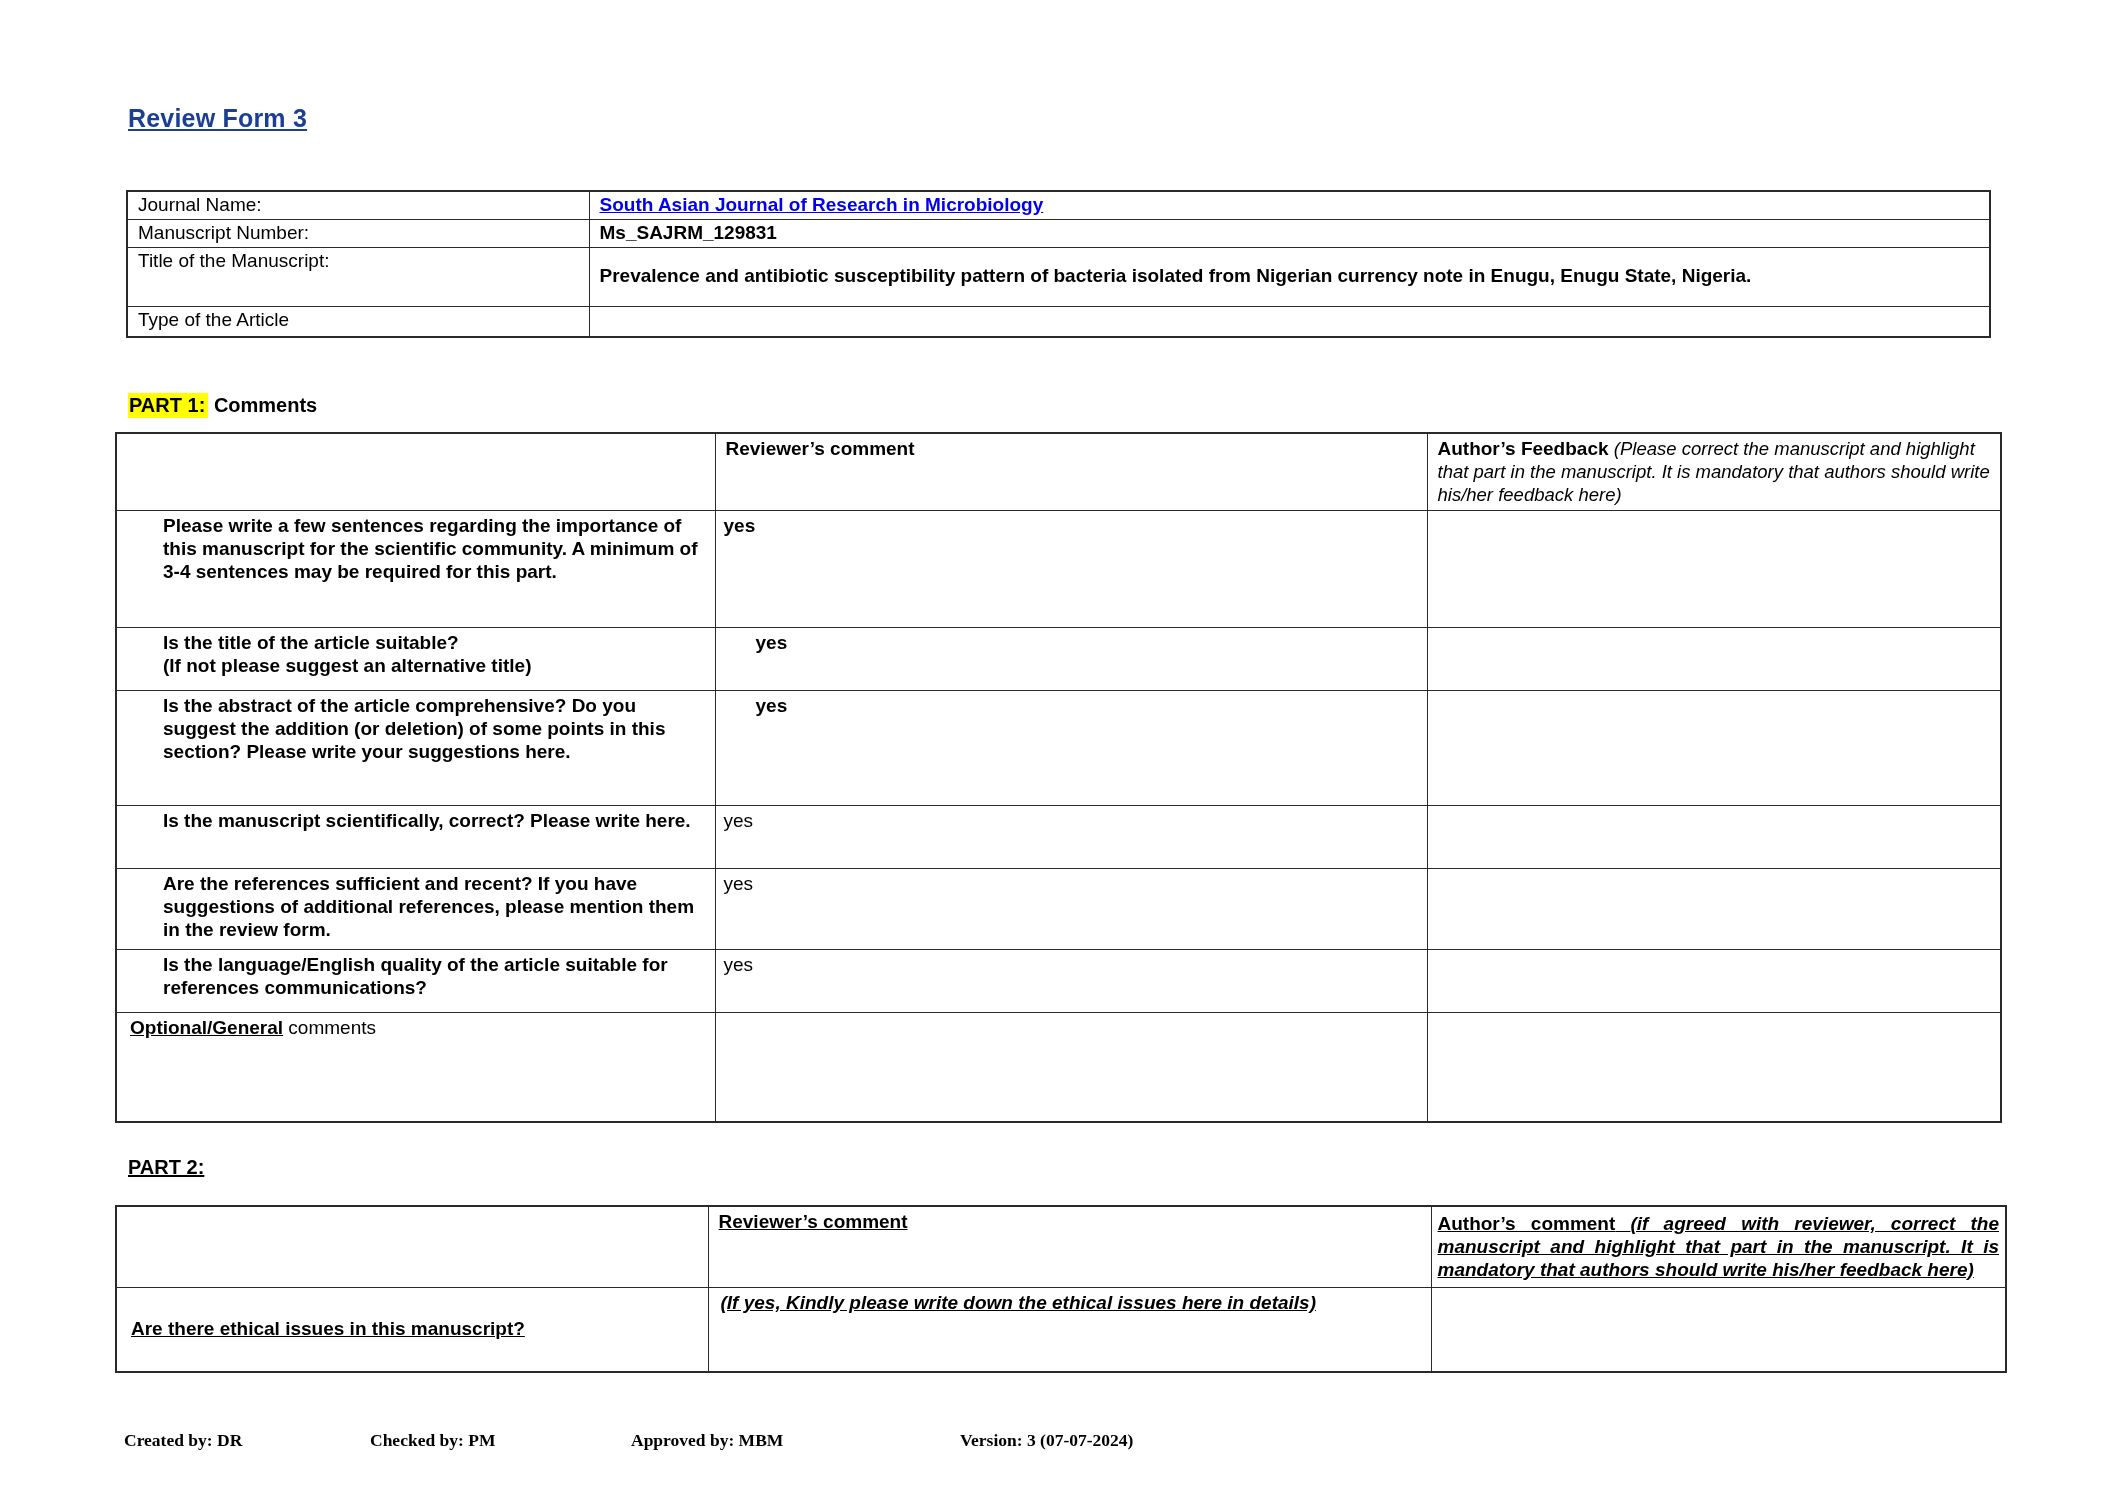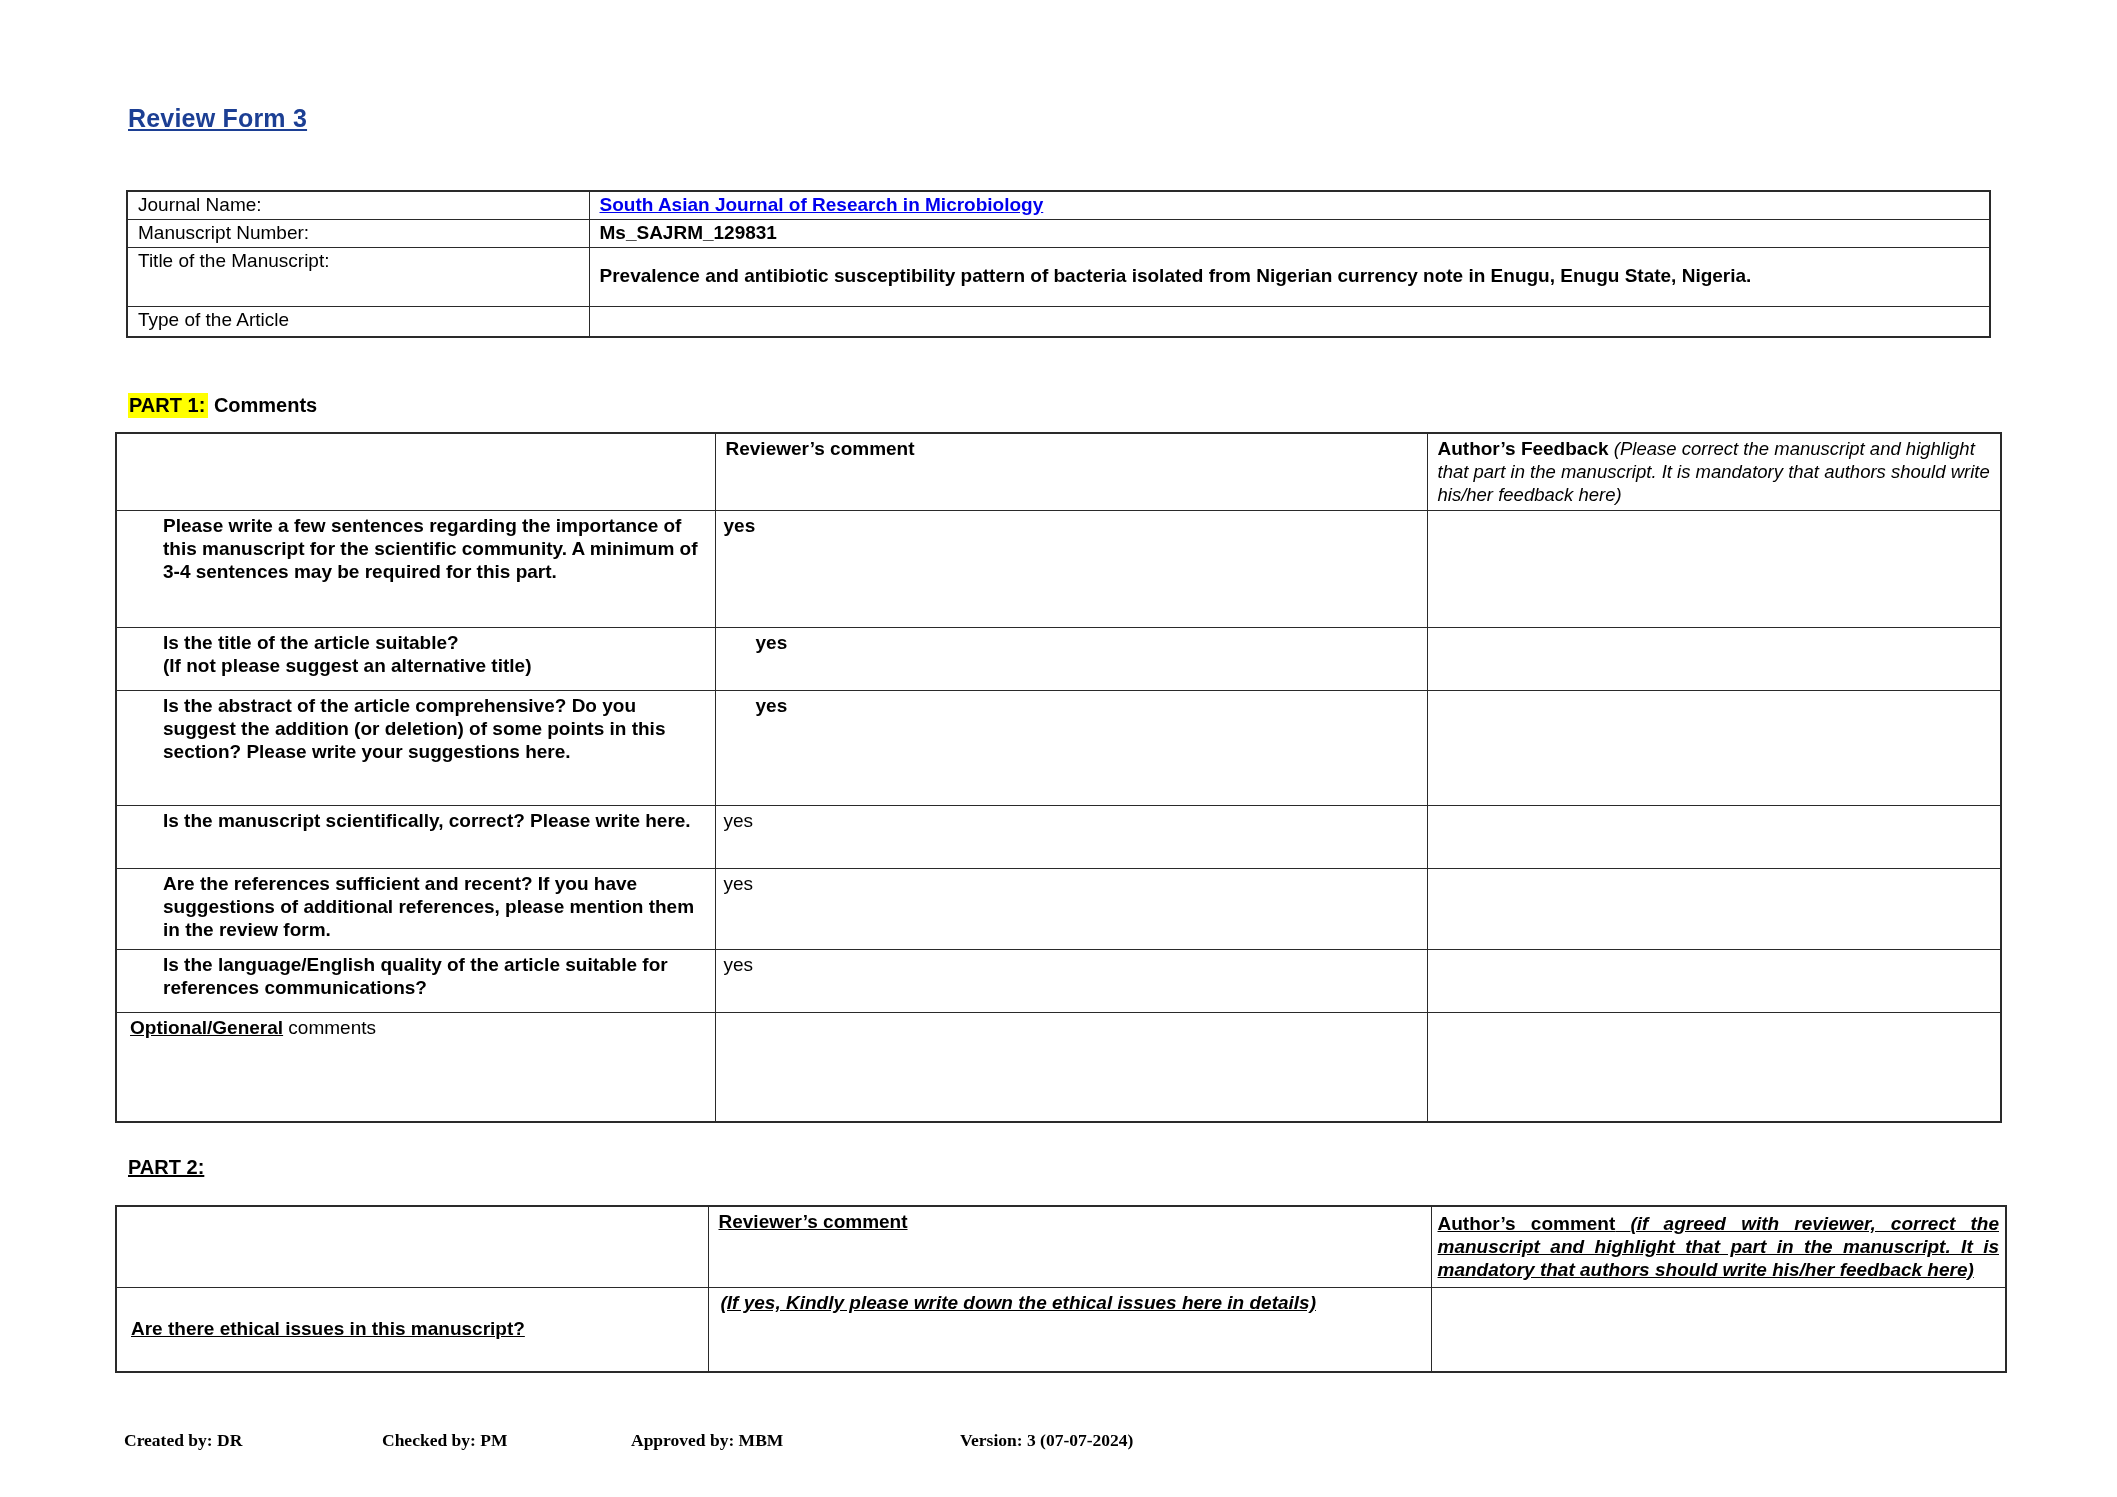--- a/index.html
+++ b/index.html
@@ -59,21 +59,21 @@
   #part2-table td { font-size:19px; line-height:1.2; padding:4px 10px; }
   .p2-hdr-reviewer { font-weight:bold; text-decoration:underline; }
   .p2-hdr-author { font-weight:bold; text-decoration:underline; text-align:justify; font-size:18.5px; padding:6px 6px !important; }
   .p2-hdr-author .note { font-style:italic; }
   .p2-question { font-weight:bold; text-decoration:underline; vertical-align:middle; padding-left:14px !important; }
   .p2-note { font-weight:bold; font-style:italic; text-decoration:underline; padding-left:12px !important; }
 
   
   .footer-item { position:absolute; top:1430px; font-family:"Liberation Serif", serif; font-size:17.5px;font-weight:bold; }
   #f-created  { left:124px; }
-  #f-checked  { left:382px; }
+  #f-checked  { left:370px; }
   #f-approved { left:631px; }
   #f-version  { left:960px; }
 </style>
 </head>
 <body>
 
 <div class="abs doc-title">Review Form 3</div>
 
 <table class="abs" id="info-table">
   <colgroup>

